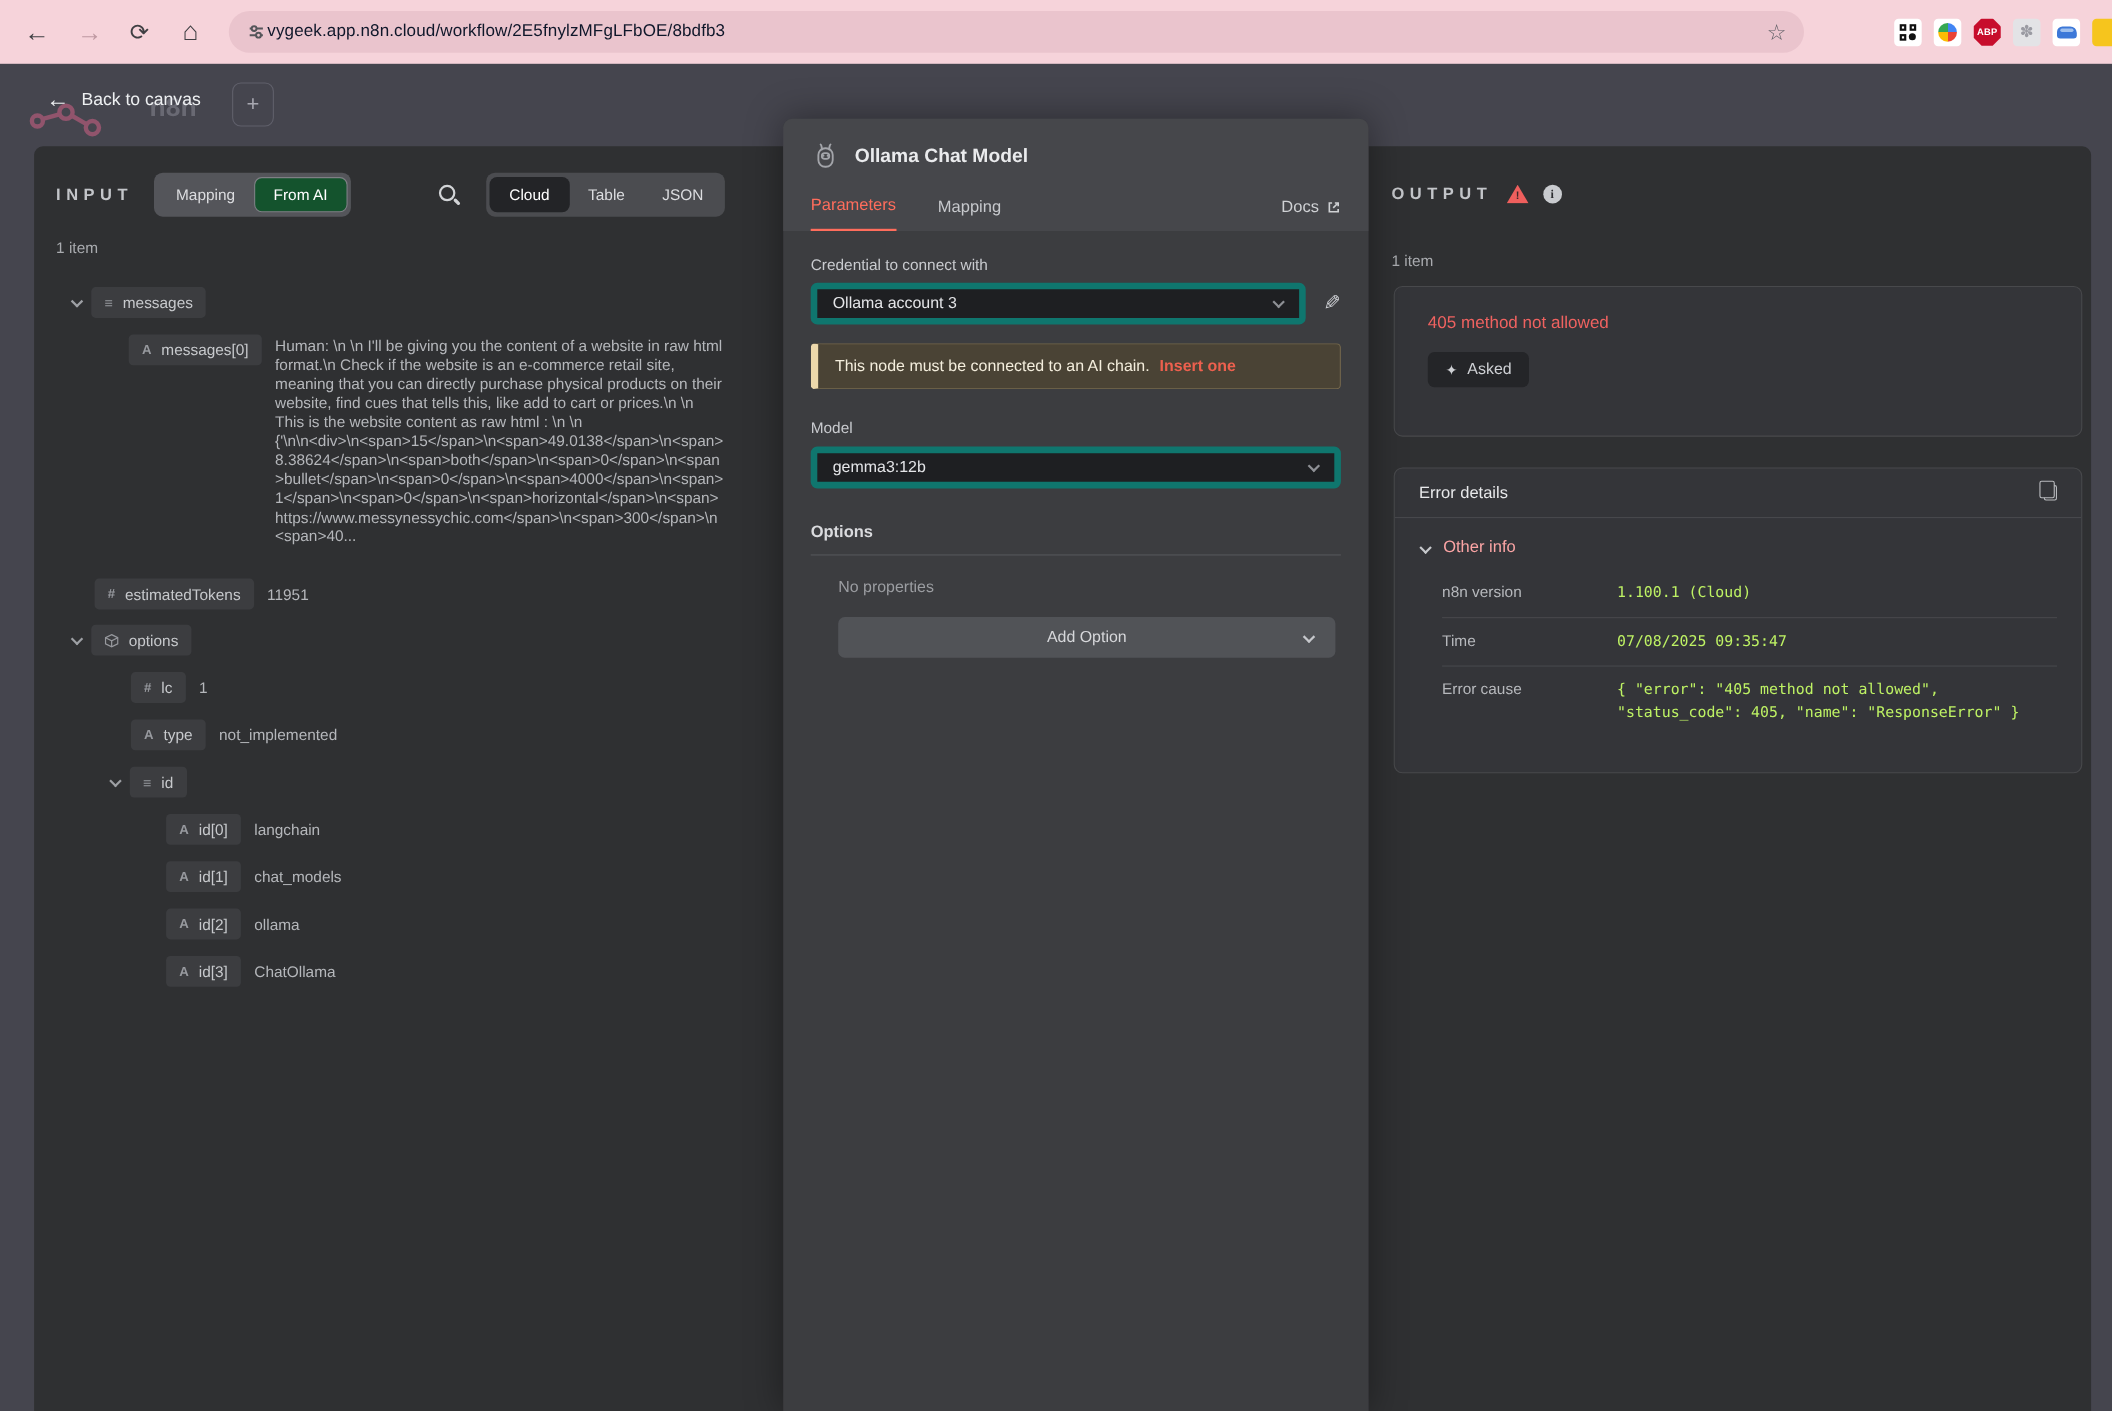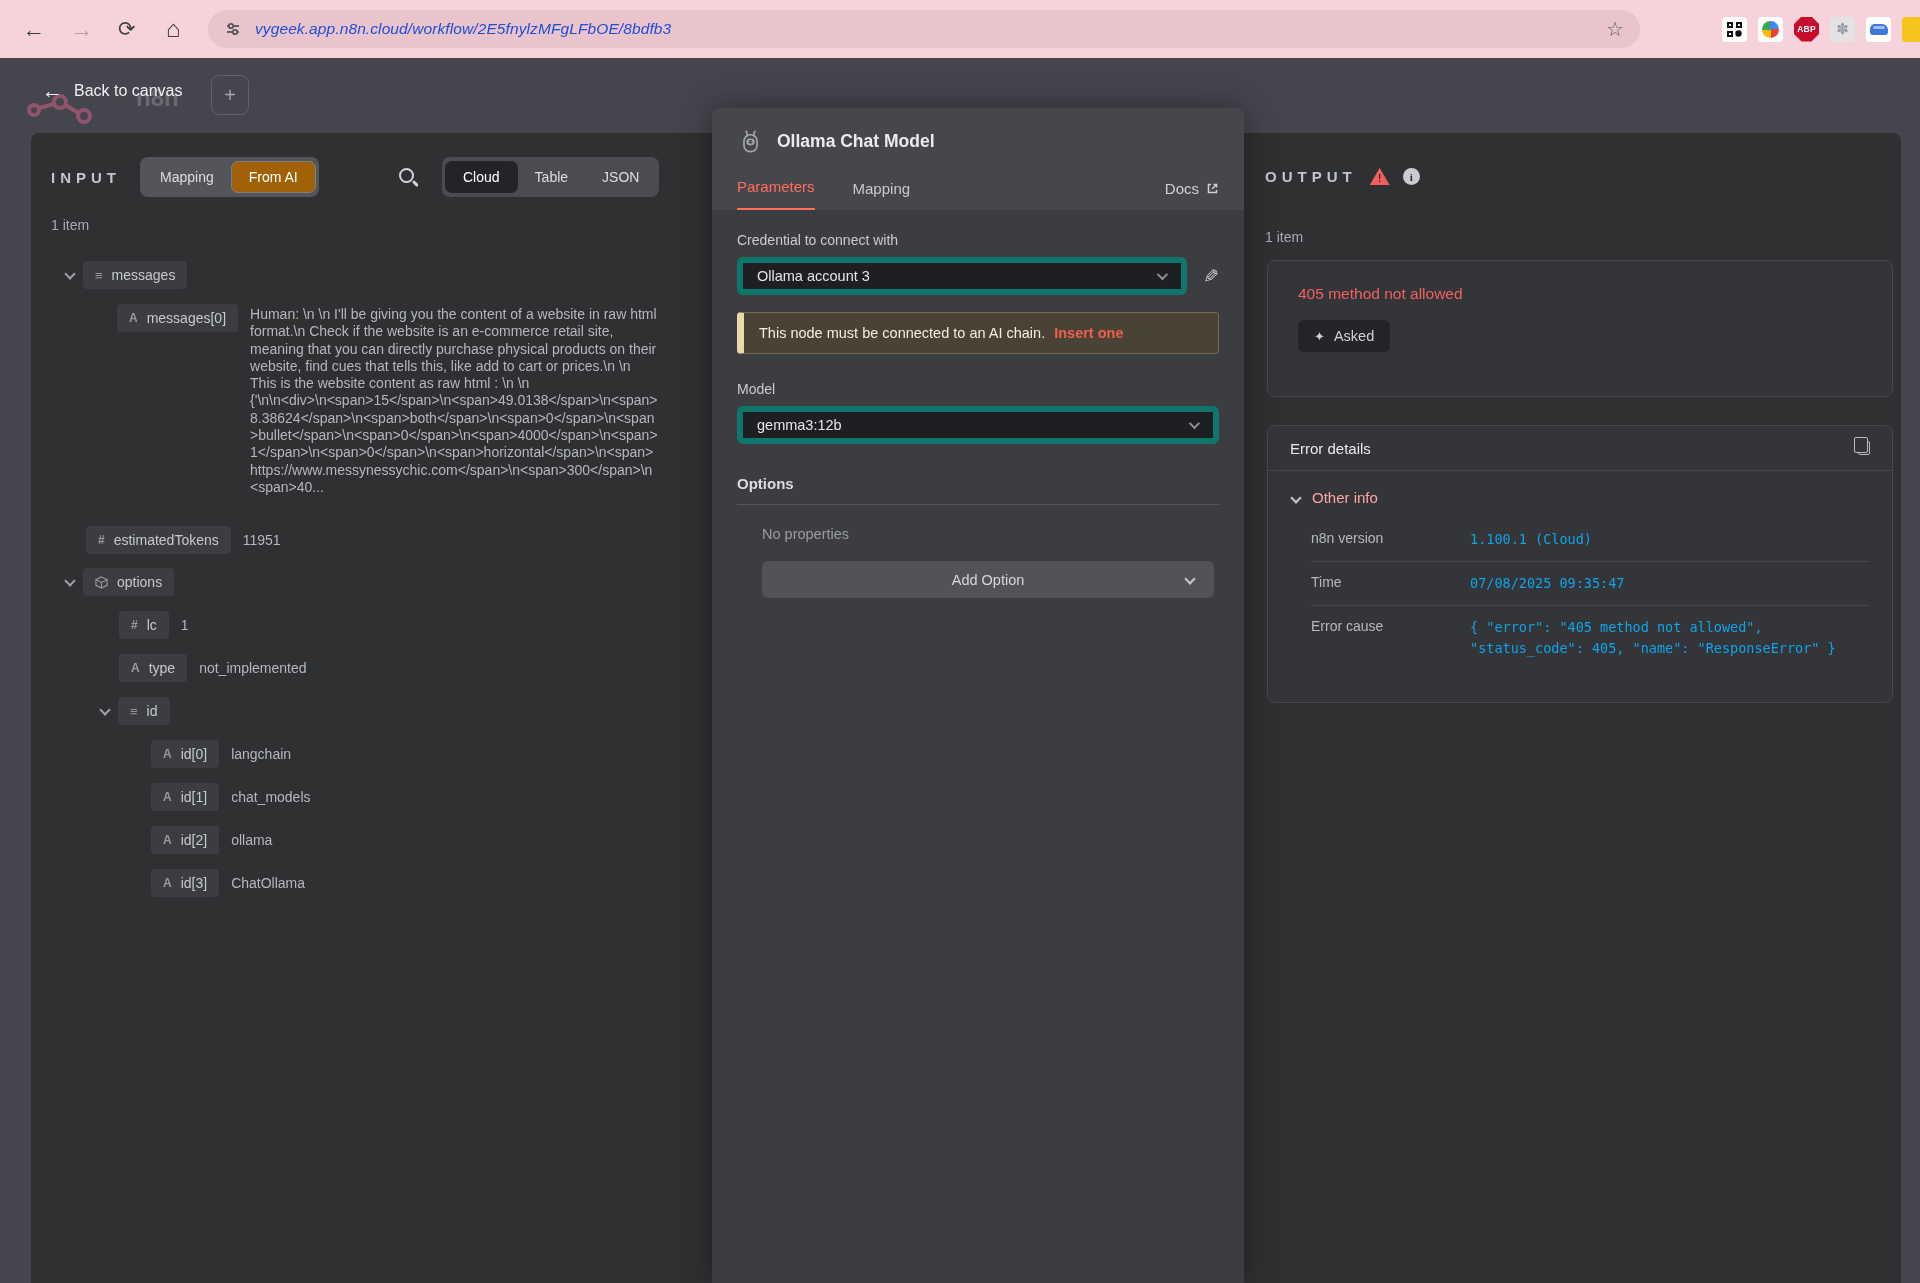--- a/index.html
+++ b/index.html
@@ -9,21 +9,21 @@
 
   
   .chrome{position:absolute;left:0;top:0;width:1920px;height:58px;background:#f6d3da;z-index:10;}
   .nav-ic{position:absolute;top:0;height:58px;display:flex;align-items:center;font-size:23px;color:#3f3f43;}
   .nav-back{left:22px;}
   .nav-fwd{left:70px;color:#bf99a2;}
   .nav-reload{left:118px;font-size:21px;}
   .nav-home{left:166px;font-size:24px;}
   .urlbar{position:absolute;left:208px;top:10px;width:1432px;height:38px;border-radius:19px;
     background:#eac4cd;display:flex;align-items:center;padding:0 16px;}
-  .url-text{font-size:15.5px;color:#1d4ed8;margin-left:13px;letter-spacing:.1px;font-style:italic;}
+  .url-text{font-size:15.5px;color:#0f172a;margin-left:1px;letter-spacing:.1px;}
   .star{margin-left:auto;font-size:20px;color:#5d5d64;}
   .exts{position:absolute;right:0;top:0;height:58px;display:flex;align-items:center;gap:11px;padding-right:2px;}
   .ext{width:25px;height:25px;border-radius:4px;display:flex;align-items:center;justify-content:center;flex:0 0 auto;}
   .ext-qr{background:#ffffff;}
   .ext-photos{background:#ffffff;}
   .pinwheel{width:17px;height:17px;border-radius:50%;
     background:conic-gradient(#4285f4 0 25%,#ea4335 25% 50%,#fbbc05 50% 75%,#34a853 75% 100%);}
   .ext-abp{background:transparent;}
   .octagon{width:25px;height:25px;background:#c70d2c;display:flex;align-items:center;justify-content:center;
     clip-path:polygon(30% 0,70% 0,100% 30%,100% 70%,70% 100%,30% 100%,0 70%,0 30%);
@@ -48,21 +48,21 @@
   .input-panel{left:31px;width:683px;border-radius:8px 0 0 0;}
   .output-panel{left:1244px;width:657px;border-radius:0 8px 0 0;}
   .node-panel{position:absolute;left:712px;top:108px;width:532px;bottom:0;background:#3c3d40;
     border-radius:8px 8px 0 0;box-shadow:0 0 34px rgba(0,0,0,.38);z-index:3;}
 
   
   .io-title{font-size:15px;font-weight:bold;letter-spacing:5px;color:#c3c5c9;}
   .in-head{position:absolute;left:20px;right:11px;top:24px;height:40px;display:flex;align-items:center;}
   .seg{display:flex;align-items:center;background:#54555a;border-radius:8px;padding:3px;height:40px;}
   .seg-btn{padding:7px 17px;font-size:14px;color:#dcdde0;border-radius:7px;white-space:nowrap;}
-  .seg-btn.active{background:#a16207;border:1px solid #7e7f85;color:#ffffff;}
+  .seg-btn.active{background:#14532d;border:1px solid #7e7f85;color:#ffffff;}
   .seg-view{background:#4b4c50;}
   .seg-view .seg-btn.active{border:none;background:#232427;padding:8px 18px;}
   .seg-mode{position:absolute;left:89px;}
   .search-ic{position:absolute;left:348px;top:11px;width:15px;height:15px;border:2.5px solid #d2d4d7;border-radius:50%;}
   .search-ic::after{content:"";position:absolute;left:11px;top:12px;width:7px;height:2.5px;background:#d2d4d7;
     transform:rotate(45deg);border-radius:2px;}
   .seg-view{position:absolute;left:391px;}
   .item-count{position:absolute;left:20px;top:84px;font-size:14px;color:#a9abaf;}
 
   
@@ -129,21 +129,21 @@
   .copy-ic{margin-left:auto;position:relative;width:12px;height:14px;border:1.6px solid #b9bbbe;border-radius:2px;}
   .copy-ic::before{content:"";position:absolute;left:-5px;top:-5px;width:12px;height:14px;
     border:1.6px solid #b9bbbe;border-radius:2px;background:#343539;}
   .other-row{display:flex;align-items:center;gap:12px;padding:18px 0 0 24px;}
   .other-row .cv{border-color:#c6c8cc;margin:0;}
   .other-label{font-size:15px;color:#fca5a5;}
   .det-table{margin:12px 22px 0 43px;}
   .det-row{display:flex;padding:11px 0;border-bottom:1px solid #47484c;}
   .det-row:last-child{border-bottom:none;}
   .det-key{width:159px;flex:0 0 auto;font-size:14px;color:#b6b8bc;padding-top:1px;}
-  .det-val{flex:1;font-family:"DejaVu Sans Mono",monospace;font-size:13.5px;line-height:21px;color:#0ea5e9;
+  .det-val{flex:1;font-family:"DejaVu Sans Mono",monospace;font-size:13.5px;line-height:21px;color:#bef264;
     overflow-wrap:anywhere;}
 </style>
 </head>
 <body>
 
 <div class="chrome">
   <span class="nav-ic nav-back">←</span>
   <span class="nav-ic nav-fwd">→</span>
   <span class="nav-ic nav-reload">⟳</span>
   <span class="nav-ic nav-home">⌂</span>

